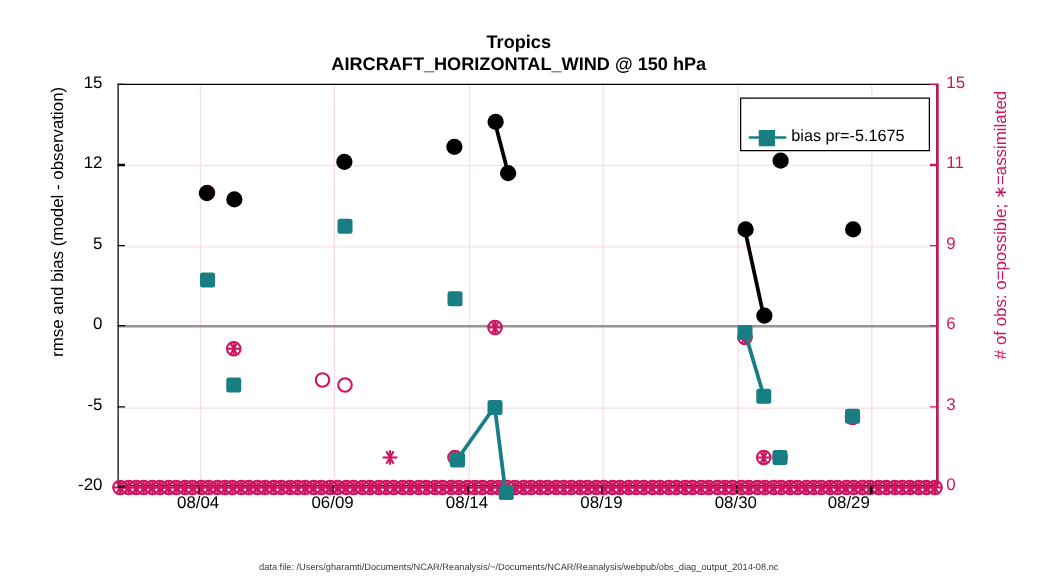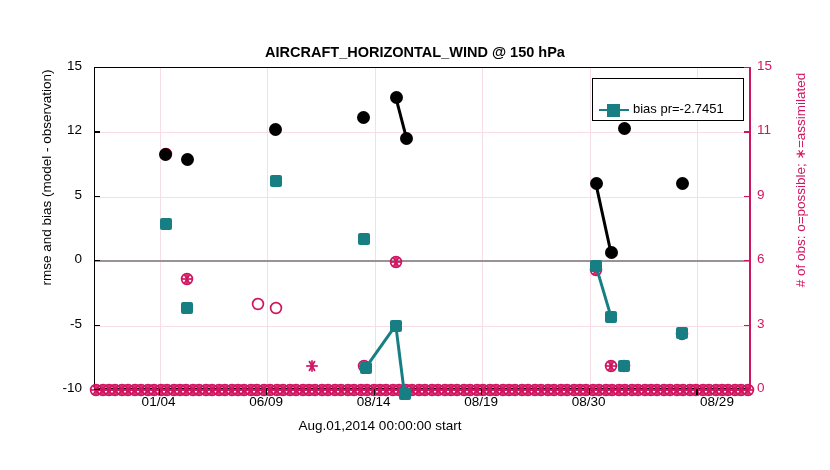--- a/index.html
+++ b/index.html
@@ -50,25 +50,26 @@
   .seg{position:absolute;transform-origin:0 50%;}
 
   .obs-mk{position:absolute;}
   .obs-mk svg{display:block;overflow:visible;}
 </style>
 </head>
 <body>
 
 <div id="stage">
 
+  <div class="ttl" id="title-main">Tropics</div>
   <div class="ttl" id="title-sub">AIRCRAFT_HORIZONTAL_WIND @ 150 hPa</div>
 
   <div id="ylabel-left">rmse and bias (model - observation)</div>
   <div id="ylabel-right"># of obs: o=possible; ∗=assimilated</div>
-  <div id="xlabel">Aug.01,2014 00:00:00 start</div>
+  <div id="footer-note">data file: /Users/gharamti/Documents/NCAR/Reanalysis/~/Documents/NCAR/Reanalysis/webpub/obs_diag_output_2014-08.nc</div>
 
   <div id="plot-frame">
     <div id="grid-layer">
         <div class="hgrid" style="top: 64.4px;"></div>
         <div class="hgrid" style="top: 128.8px;"></div>
         <div class="hgrid" style="top: 257.6px;"></div>
         <div class="vgrid" style="left: 64.5246px;"></div>
         <div class="vgrid" style="left: 172.066px;"></div>
         <div class="vgrid" style="left: 279.607px;"></div>
         <div class="vgrid" style="left: 387.148px;"></div>
@@ -1151,49 +1152,49 @@
       <div class="ytick-l-in" style="left: 82px; top: 67px; transform: translate(-100%, -9px);">15</div>
       <div class="tickmark-l" style="top: 67px;"></div>
       <div class="ytick-l-in" style="left: 82px; top: 131.4px; transform: translate(-100%, -9px);">12</div>
       <div class="tickmark-l" style="top: 131.4px;"></div>
       <div class="ytick-l-in" style="left: 82px; top: 195.8px; transform: translate(-100%, -9px);">5</div>
       <div class="tickmark-l" style="top: 195.8px;"></div>
       <div class="ytick-l-in" style="left: 82px; top: 260.2px; transform: translate(-100%, -9px);">0</div>
       <div class="tickmark-l" style="top: 260.2px;"></div>
       <div class="ytick-l-in" style="left: 82px; top: 324.6px; transform: translate(-100%, -9px);">-5</div>
       <div class="tickmark-l" style="top: 324.6px;"></div>
-      <div class="ytick-l-in" style="left: 82px; top: 389px; transform: translate(-100%, -9px);">-10</div>
+      <div class="ytick-l-in" style="left: 82px; top: 389px; transform: translate(-100%, -9px);">-20</div>
       <div class="tickmark-l" style="top: 389px;"></div>
       <div class="ytick-r" style="top: 67px;">15</div>
       <div class="tickmark-r" style="left: 744px; top: 67px;"></div>
       <div class="ytick-r" style="top: 131.4px;">11</div>
       <div class="tickmark-r" style="left: 744px; top: 131.4px;"></div>
       <div class="ytick-r" style="top: 195.8px;">9</div>
       <div class="tickmark-r" style="left: 744px; top: 195.8px;"></div>
       <div class="ytick-r" style="top: 260.2px;">6</div>
       <div class="tickmark-r" style="left: 744px; top: 260.2px;"></div>
       <div class="ytick-r" style="top: 324.6px;">3</div>
       <div class="tickmark-r" style="left: 744px; top: 324.6px;"></div>
       <div class="ytick-r" style="top: 389px;">0</div>
       <div class="tickmark-r" style="left: 744px; top: 389px;"></div>
-      <div class="xtick-lbl" style="left: 158.525px;">01/04</div>
+      <div class="xtick-lbl" style="left: 158.525px;">08/04</div>
       <div class="xtickmark" style="left: 158.525px;"></div>
       <div class="xtick-lbl" style="left: 266.066px;">06/09</div>
       <div class="xtickmark" style="left: 266.066px;"></div>
       <div class="xtick-lbl" style="left: 373.607px;">08/14</div>
       <div class="xtickmark" style="left: 373.607px;"></div>
       <div class="xtick-lbl" style="left: 481.148px;">08/19</div>
       <div class="xtickmark" style="left: 481.148px;"></div>
       <div class="xtick-lbl" style="left: 588.689px;">08/30</div>
       <div class="xtickmark" style="left: 588.689px;"></div>
-      <div class="xtick-lbl" style="left: 717px;">08/29</div>
+      <div class="xtick-lbl" style="left: 679px;">08/29</div>
       <div class="xtickmark" style="left: 696.23px;"></div>
     </div>
 
   <div id="legend">
     <div class="leg-row" style="top:21px">
       <div class="leg-line" style="background:#177f84"></div>
       <div class="leg-mk" style="background:#177f84"></div>
-      <div class="leg-txt">bias pr=-2.7451</div>
+      <div class="leg-txt">bias pr=-5.1675</div>
     </div>
   </div>
 
 </div>
 
 </body></html>

